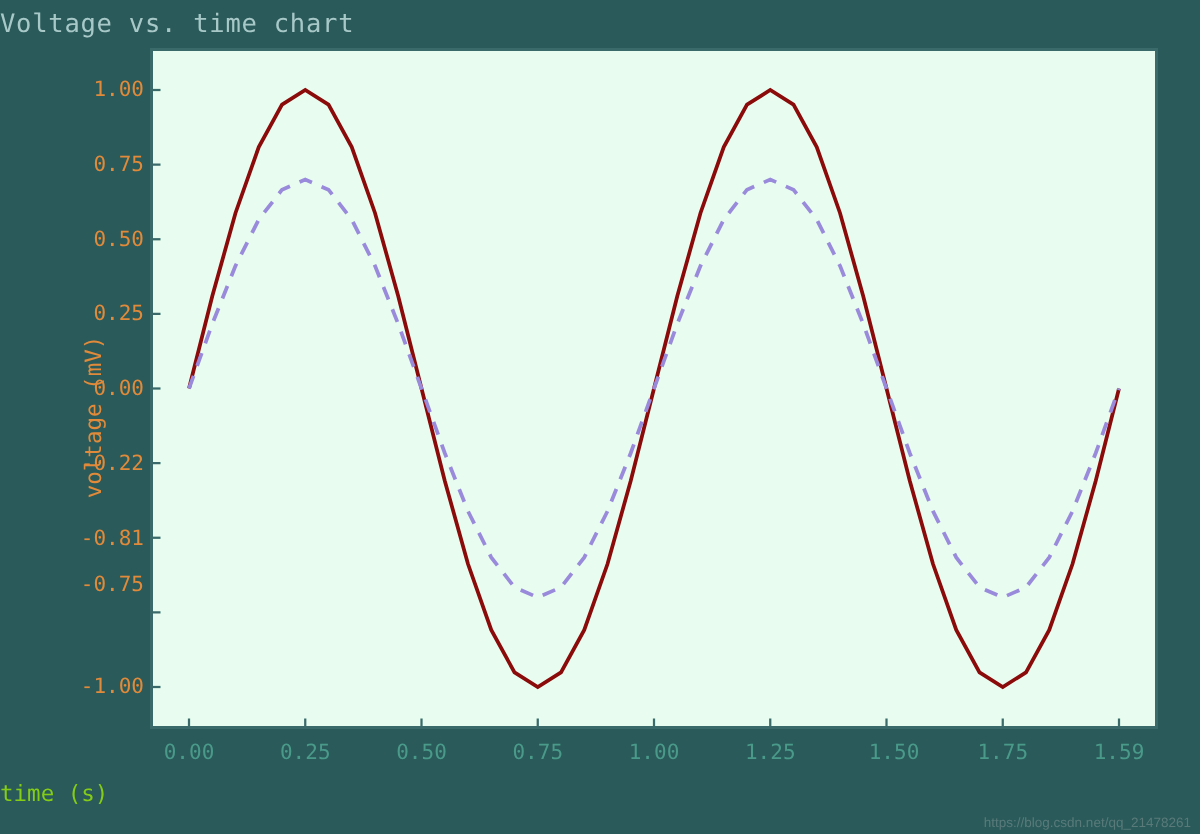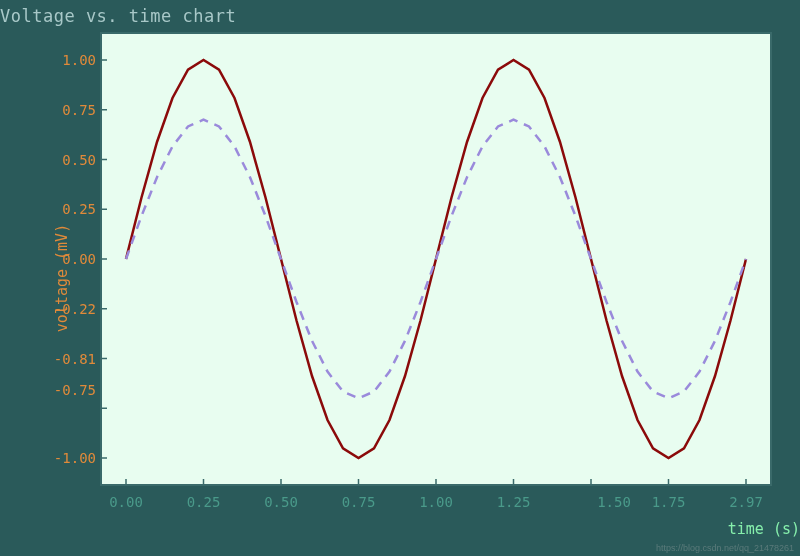--- a/index.html
+++ b/index.html
@@ -33,22 +33,22 @@
     transform: translateY(-50%) rotate(-90deg);
     transform-origin: center;
     color: #e08a3a;
     font-size: 15px;
   }
   .xlabel {
     position: absolute;
     bottom: 18px;
     left: 0;
     width: 100%;
-    text-align: right;
-    color: #86efac;
+    text-align: left;
+    color: #84cc16;
     font-size: 15px;
   }
   .plot-area {
     position: absolute;
     left: 100px;
     top: 32px;
     width: 672px;
     height: 454px;
     background: #e8fdf0;
     border: 2px solid #3a6a6a;
@@ -130,19 +130,19 @@
       <div class="tick-y" style="top: 109.75px;">0.75</div>
       <div class="tick-y" style="top: 60px;">1.00</div>
     </div>
   <div id="xticks-container">
       <div class="tick-x" style="left: 126px;">0.00</div>
       <div class="tick-x" style="left: 203.5px;">0.25</div>
       <div class="tick-x" style="left: 281px;">0.50</div>
       <div class="tick-x" style="left: 358.5px;">0.75</div>
       <div class="tick-x" style="left: 436px;">1.00</div>
       <div class="tick-x" style="left: 513.5px;">1.25</div>
-      <div class="tick-x" style="left: 614px; text-align: center;">1.50</div>
+      <div class="tick-x" style="left: 596px; text-align: center;">1.50</div>
       <div class="tick-x" style="left: 668.5px;">1.75</div>
-      <div class="tick-x" style="left: 746px;">2.97</div>
+      <div class="tick-x" style="left: 746px;">1.59</div>
     </div>
 
   <div class="watermark">https://blog.csdn.net/qq_21478261</div>
 </div>
 
 </body></html>

